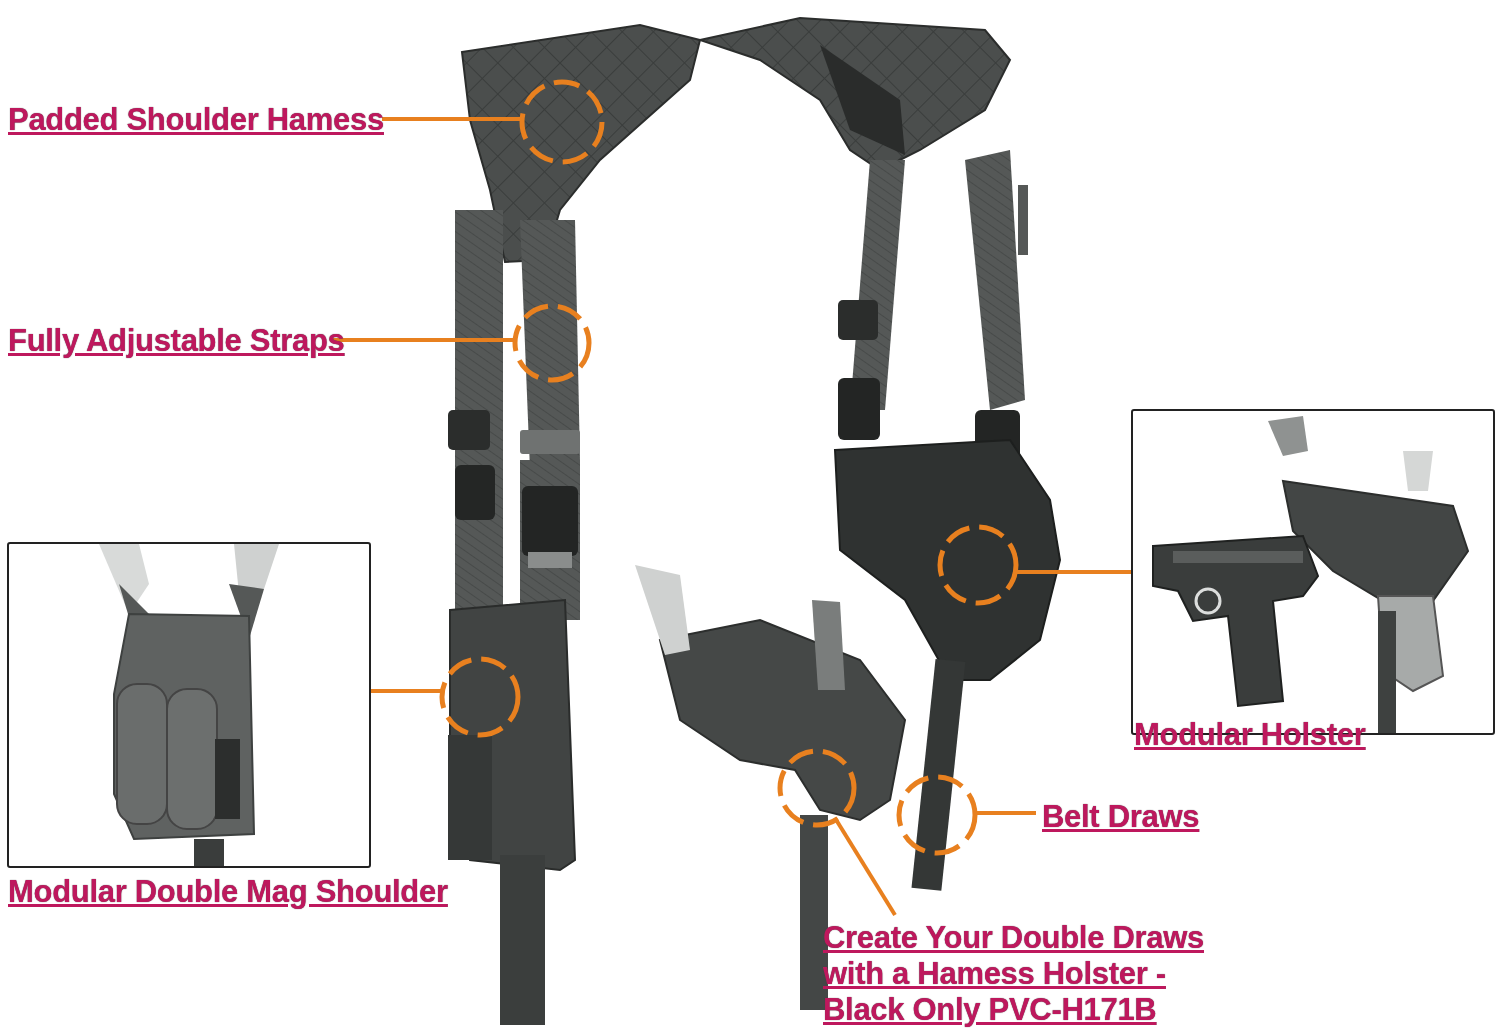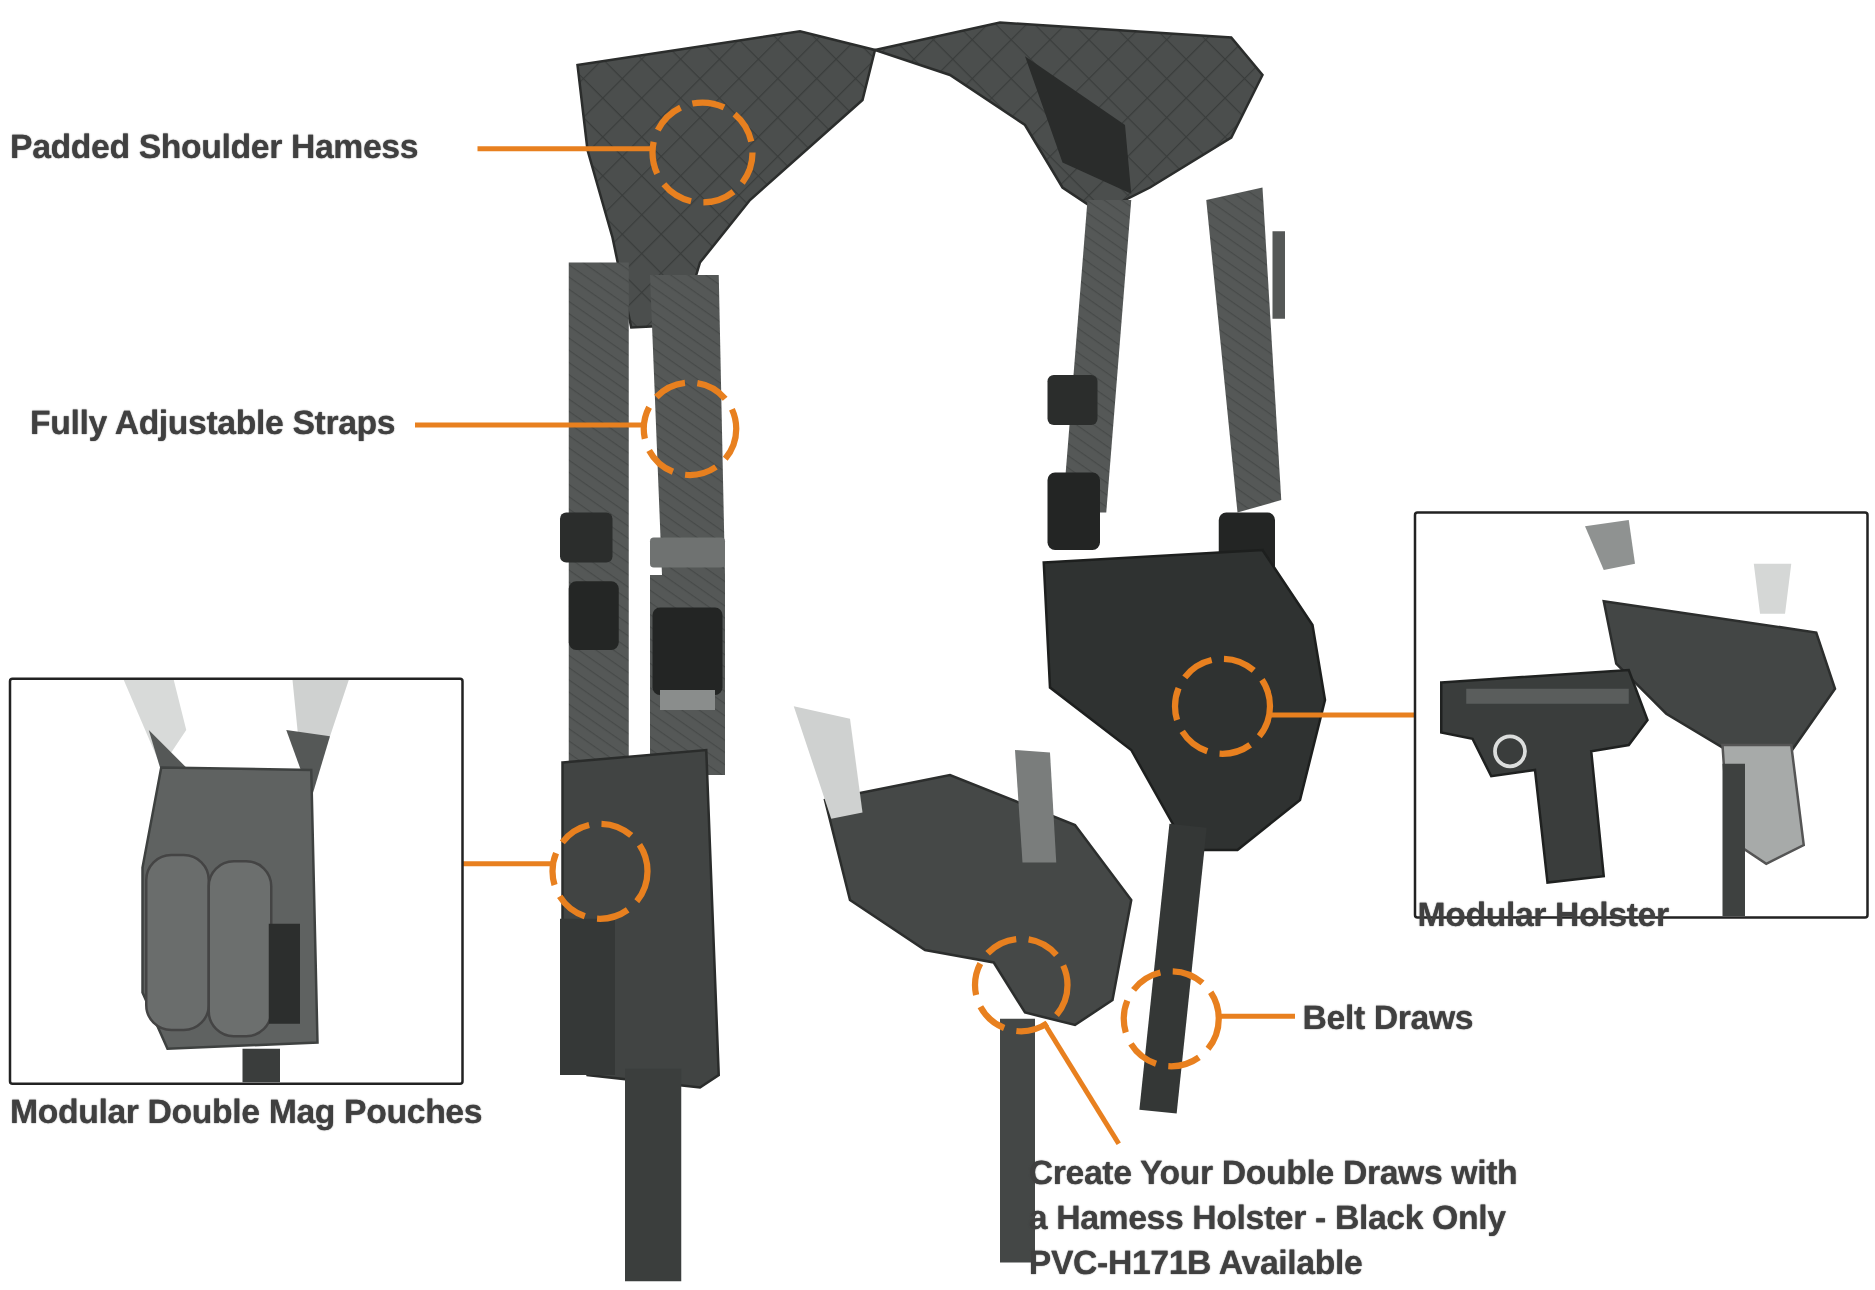--- a/index.html
+++ b/index.html
@@ -1,17 +1,17 @@
 <!DOCTYPE html>
 <html><head>
 <meta charset="utf-8">
 <style>
   html,body{margin:0;padding:0;background:#ffffff;}
   body{width:1500px;height:1032px;position:relative;overflow:hidden;font-family:"Liberation Sans",sans-serif;}
-  .label{position:absolute;color:#404040;font-weight:bold;font-size:27px;line-height:1.2;letter-spacing:-0.3px;white-space:nowrap;text-shadow:0 0 1px #444;}
+  .label{position:absolute;color:#be185d;font-weight:bold;font-size:31px;line-height:1.2;letter-spacing:-0.3px;white-space:nowrap;text-shadow:0 0 1px #444;text-decoration:underline;}
   .label.multi{white-space:normal;width:420px;}
   .inset{position:absolute;border:2.5px solid #222;border-radius:3px;background:#fff;box-sizing:border-box;}
   svg.art{position:absolute;left:0;top:0;}
 </style>
 </head>
 <body>
 
 <svg class="art" width="1500" height="1032" viewBox="0 0 1500 1032">
   <defs>
     <pattern id="quilt" width="22" height="22" patternUnits="userSpaceOnUse" patternTransform="rotate(45)">
@@ -99,17 +99,17 @@
     <path d="M245 185 L300 185 L310 265 L280 280 L250 260 Z" fill="#a7aaa9" stroke="#555" stroke-width="2"></path>
     <rect x="245" y="200" width="18" height="122" fill="#3e4140"></rect>
 
     <path d="M20 135 L170 125 L185 165 L170 185 L140 190 L150 290 L105 295 L95 205 L60 210 L45 180 L20 175 Z" fill="#3a3d3c" stroke="#1f2120" stroke-width="2"></path>
     <circle cx="75" cy="190" r="12" fill="none" stroke="#dcdedd" stroke-width="3"></circle>
     <rect x="40" y="140" width="130" height="12" fill="#5a5d5c"></rect>
   </svg>
 </div>
 
 <div class="label" style="left:8px;top:101px;">Padded Shoulder Hamess</div>
-<div class="label" style="left:24px;top:322px;">Fully Adjustable Straps</div>
-<div class="label" style="left:8px;top:873px;">Modular Double Mag Pouches</div>
+<div class="label" style="left:8px;top:322px;">Fully Adjustable Straps</div>
+<div class="label" style="left:8px;top:873px;">Modular Double Mag Shoulder</div>
 <div class="label" style="left:1134px;top:716px;">Modular Holster</div>
 <div class="label" style="left:1042px;top:798px;">Belt Draws</div>
 <div class="label multi" style="left:823px;top:920px;line-height:36px;width:410px;">Create Your Double Draws with a Hamess Holster - Black Only PVC-H171B Available</div>
 
 </body></html>

